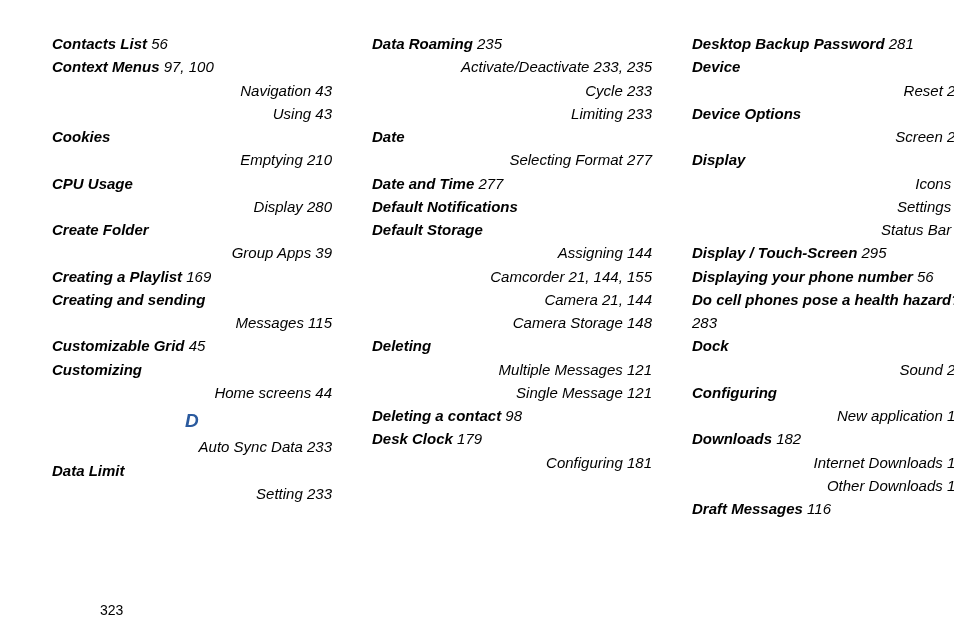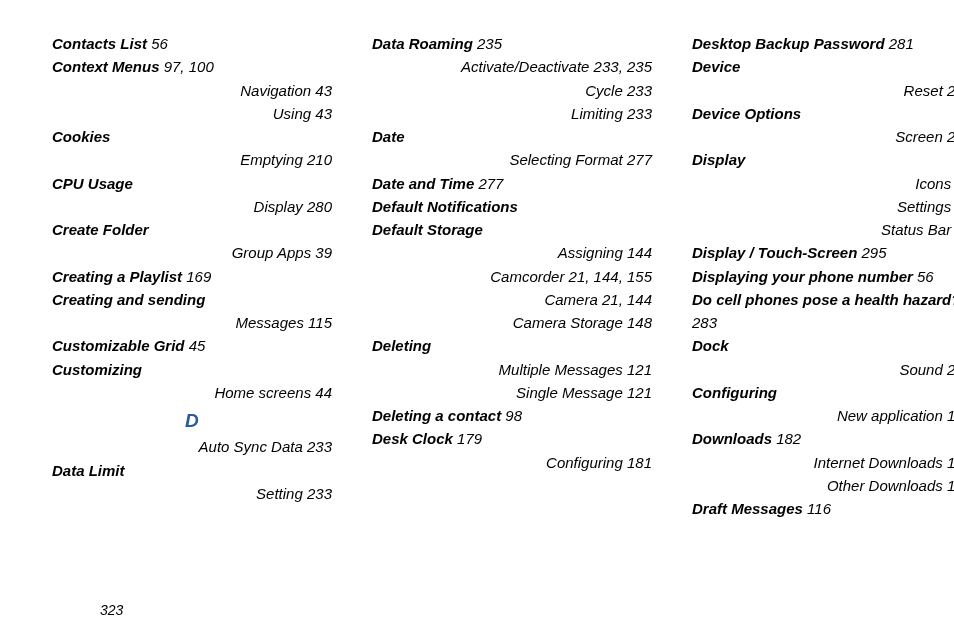--- a/index.html
+++ b/index.html
@@ -40,21 +40,20 @@
     text-align: center;
     font-family: Arial, sans-serif;
     letter-spacing: 0.5px;
     margin: 2px 0 0 0;
   }
   .page-num {
     position: absolute;
     bottom: 18px;
     left: 100px;
     font-size: 14px;
-    font-style: italic;
   }
 </style>
 </head>
 <body>
 
 <div class="columns">
   <div class="col">
       <div class="entry-main"><span>Contacts List</span><span class="pages"> 56</span></div>
       <div class="entry-main"><span>Context Menus</span><span class="pages"> 97, 100</span></div>
       <div class="entry-sub"><span>Navigation</span><span> 43</span></div>

